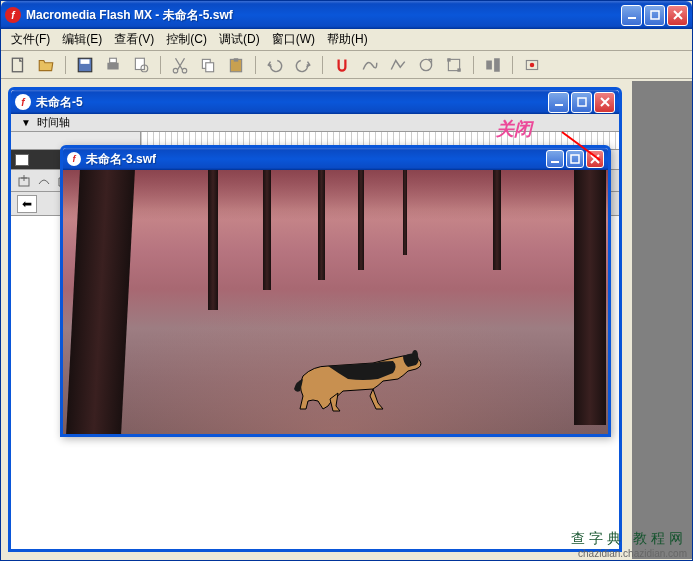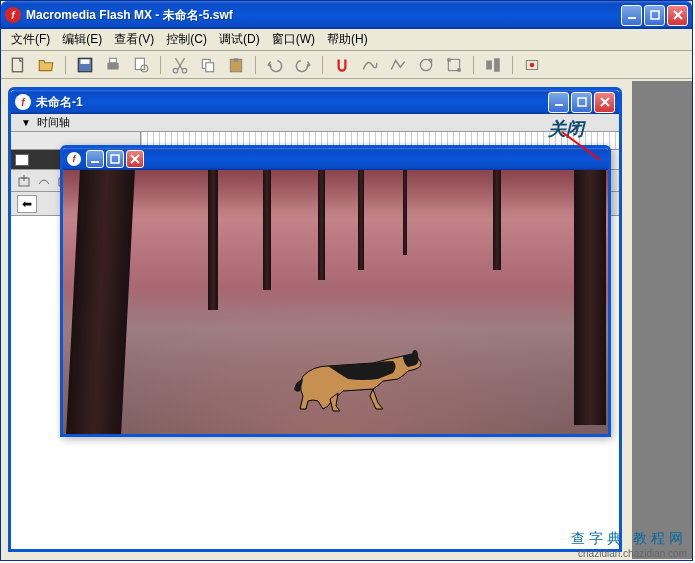--- a/index.html
+++ b/index.html
@@ -60,29 +60,29 @@
 .tree6 { left: 340px; top: -10px; width: 4px; height: 95px; }
 .tree7 { left: 430px; top: -10px; width: 8px; height: 110px; }
 .tree8 { right: 2px; top: -10px; width: 32px; height: 265px; }
 .foliage { position: absolute; top: 0; left: 0; width: 100%; height: 50px; background: linear-gradient(to bottom, rgba(120,50,60,0.7), transparent); }
 .ground-glow { position: absolute; bottom: 0; left: 0; width: 100%; height: 140px; background: radial-gradient(ellipse at 50% 100%, rgba(200,130,120,0.4), transparent 70%); }
 
 
 .dog { position: absolute; left: 225px; bottom: 18px; width: 145px; height: 85px; }
 
 
-.annotation { position: absolute; top: 117px; left: 548px; color: #0c4a6e; font-size: 18px; font-weight: bold; font-style: italic; z-index: 20; text-align: center; }
+.annotation { position: absolute; top: 117px; left: 496px; color: #ec4899; font-size: 18px; font-weight: bold; font-style: italic; z-index: 20; text-align: center; }
 .anno-line { position: absolute; top: 130px; left: 560px; width: 45px; height: 35px; z-index: 20; }
 
 
 .right-strip { position: absolute; top: 80px; right: 0; width: 60px; height: 478px; background: #808080; }
 
 
 .watermark { position: absolute; bottom: 3px; right: 8px; font-size: 10px; color: #666; z-index: 30; text-align: right; line-height: 1.3; }
-.watermark .wm1 { font-size: 14px; color: #0369a1; letter-spacing: 4px; }
+.watermark .wm1 { font-size: 14px; color: #14532d; letter-spacing: 4px; }
 </style>
 </head>
 <body>
 
 <div class="main-window">
   <div class="titlebar">
     <span class="icon-slot">f</span>
     <span class="title-text">Macromedia Flash MX - 未命名-5.swf</span>
     <div class="win-btns">
       <div class="win-btn">
@@ -219,21 +219,21 @@
         </svg>
       </span>
   </div>
 
   <div class="right-strip"></div>
 </div>
 
 <div class="doc-window">
   <div class="titlebar">
     <span class="icon-slot" style="background:#fff;color:#d22">f</span>
-    <span class="title-text">未命名-1</span>
+    <span class="title-text">未命名-5</span>
     <div class="win-btns">
       <div class="win-btn">
           <svg viewBox="0 0 12 12">
             <rect x="2" y="8" width="8" height="2" fill="#fff"></rect>
           </svg>
         </div>
       <div class="win-btn">
           <svg viewBox="0 0 12 12">
             <rect x="2" y="2" width="8" height="8" fill="none" stroke="#fff" stroke-width="1.5"></rect>
           </svg>
@@ -285,20 +285,21 @@
 </div>
 
 <div class="annotation">关闭</div>
 <svg class="anno-line" viewBox="0 0 45 35">
     <path d="M2 2 L40 30" stroke="#ff0000" stroke-width="2"></path>
   </svg>
 
 <div class="swf-window">
   <div class="titlebar">
     <span class="icon-slot" style="background:#fff;color:#d22;width:14px;height:14px;font-size:9px">f</span>
+    <span class="title-text">未命名-3.swf</span>
     <div class="win-btns">
       <div class="win-btn" style="width:18px;height:18px">
           <svg viewBox="0 0 12 12">
             <rect x="2" y="8" width="8" height="2" fill="#fff"></rect>
           </svg>
         </div>
       <div class="win-btn" style="width:18px;height:18px">
           <svg viewBox="0 0 12 12">
             <rect x="2" y="2" width="8" height="8" fill="none" stroke="#fff" stroke-width="1.5"></rect>
           </svg>

